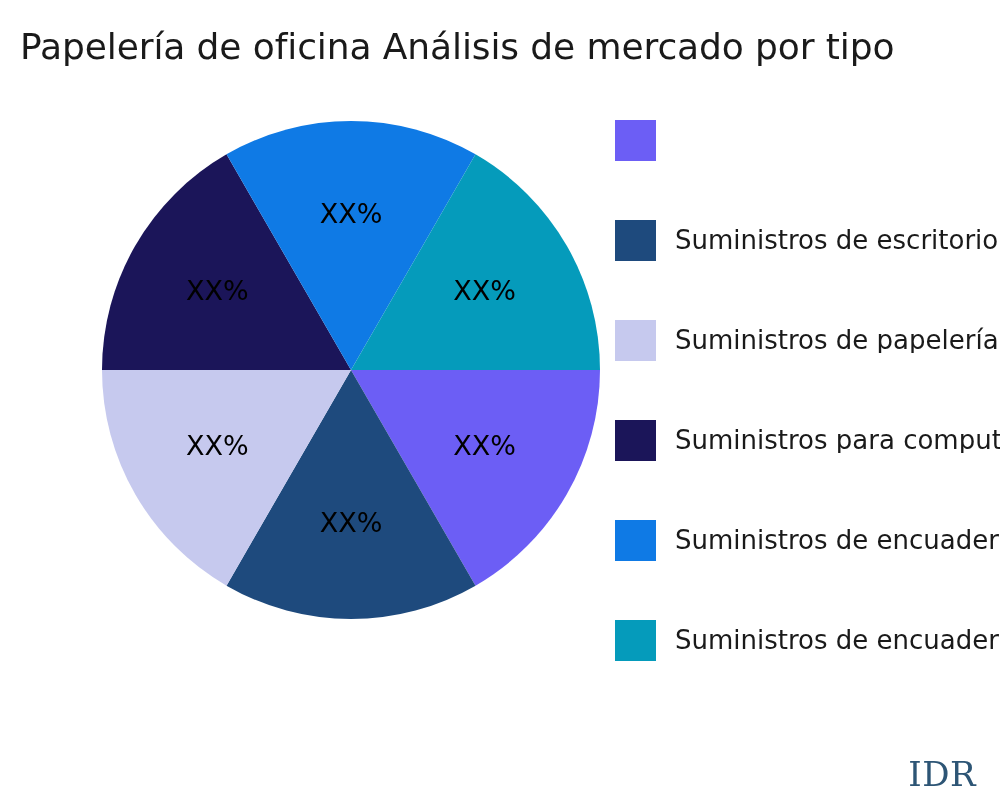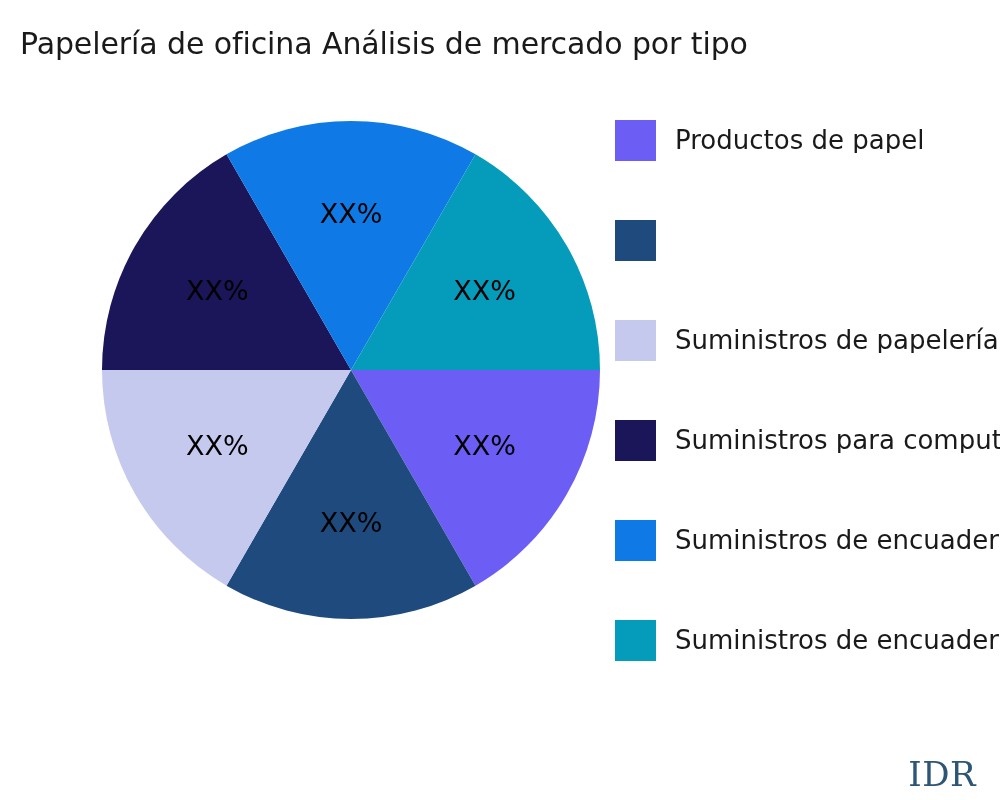--- a/index.html
+++ b/index.html
@@ -12,21 +12,21 @@
     height: 800px;
     position: relative;
     overflow: hidden;
     font-family: "DejaVu Sans", sans-serif;
   }
 
   #chart-title {
     position: absolute;
     left: 20px;
     top: 26px;
-    font-size: 30px;
+    font-size: 36px;
     color: #1a1a1a;
     white-space: nowrap;
     letter-spacing: -0.1px;
     text-align: right;
   }
 
   #pie-wrap {
     position: absolute;
     left: 0px;
     top: 0px;
@@ -112,24 +112,24 @@
         <text x="217.3" y="292.8" class="slice-label">XX%</text>
         <text x="351.0" y="215.6" class="slice-label">XX%</text>
         <text x="484.7" y="292.8" class="slice-label">XX%</text>
       </g>
   </svg>
 </div>
 
 <div id="legend">
     <div class="legend-item" style="top: 0px;">
       <span class="legend-swatch" style="background: rgb(108, 94, 245);"></span>
-      <span class="legend-label">Productos de papel</span>
     </div>
     <div class="legend-item" style="top: 100px;">
       <span class="legend-swatch" style="background: rgb(30, 74, 125);"></span>
+      <span class="legend-label">Suministros de escritorio</span>
     </div>
     <div class="legend-item" style="top: 200px;">
       <span class="legend-swatch" style="background: rgb(198, 201, 238);"></span>
       <span class="legend-label">Suministros de papelería</span>
     </div>
     <div class="legend-item" style="top: 300px;">
       <span class="legend-swatch" style="background: rgb(27, 21, 89);"></span>
       <span class="legend-label">Suministros para computadoras</span>
     </div>
     <div class="legend-item" style="top: 400px;">

